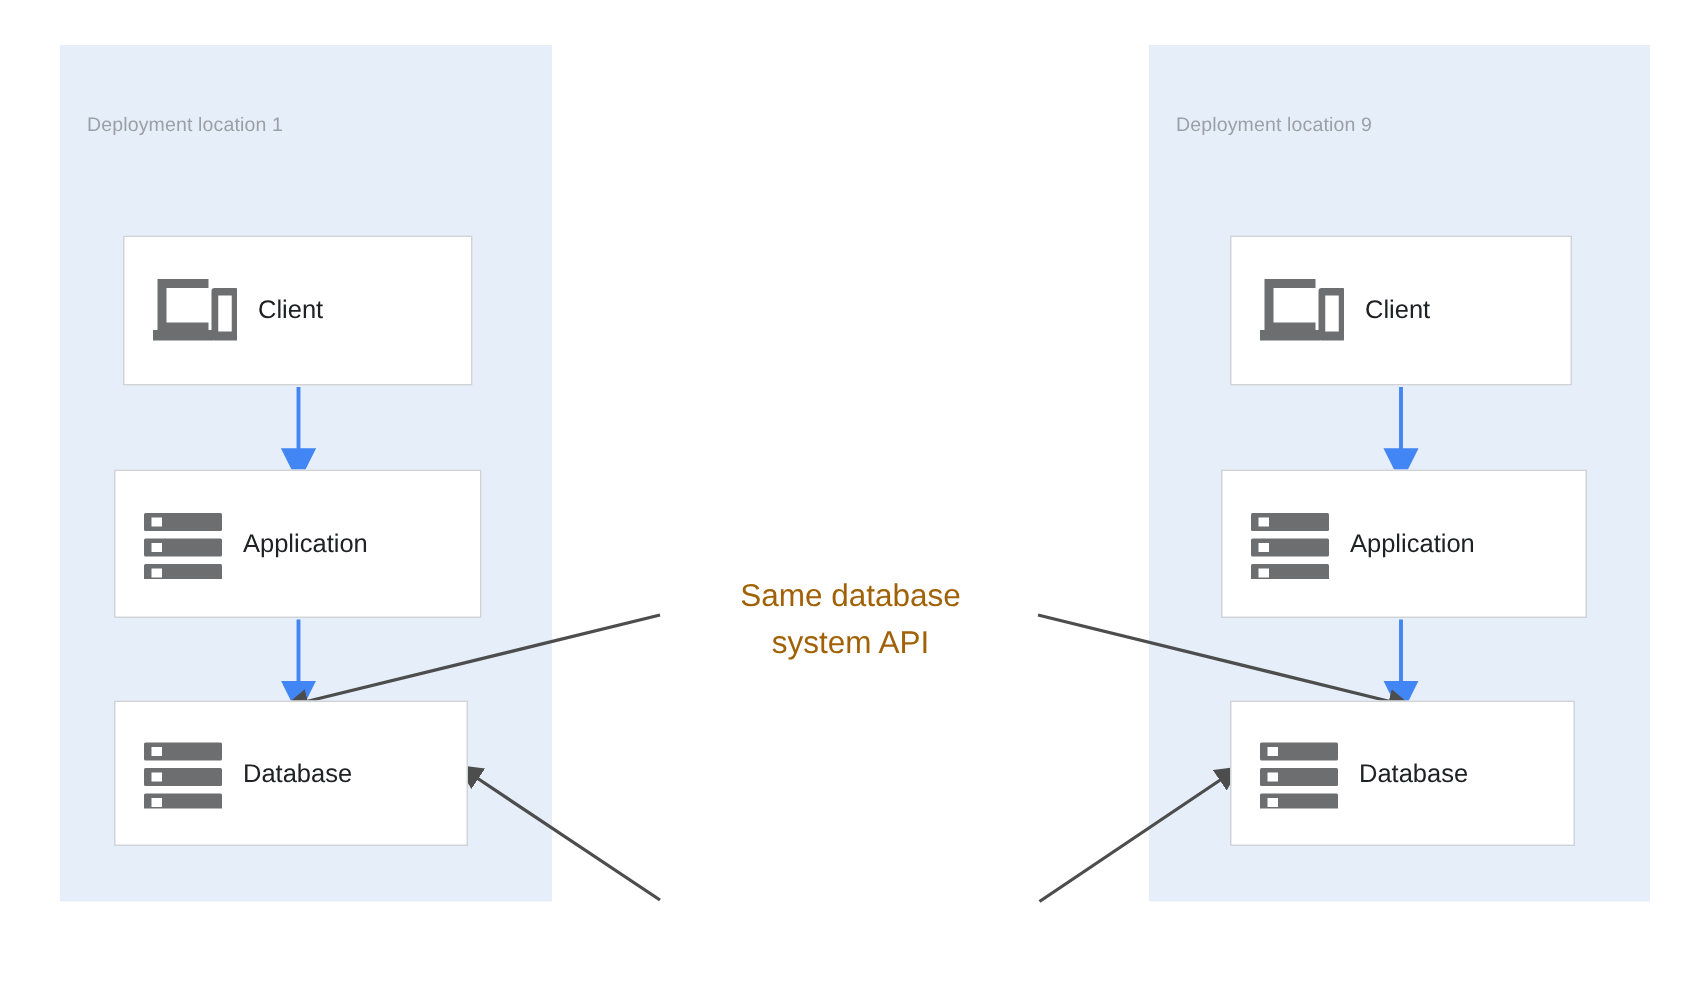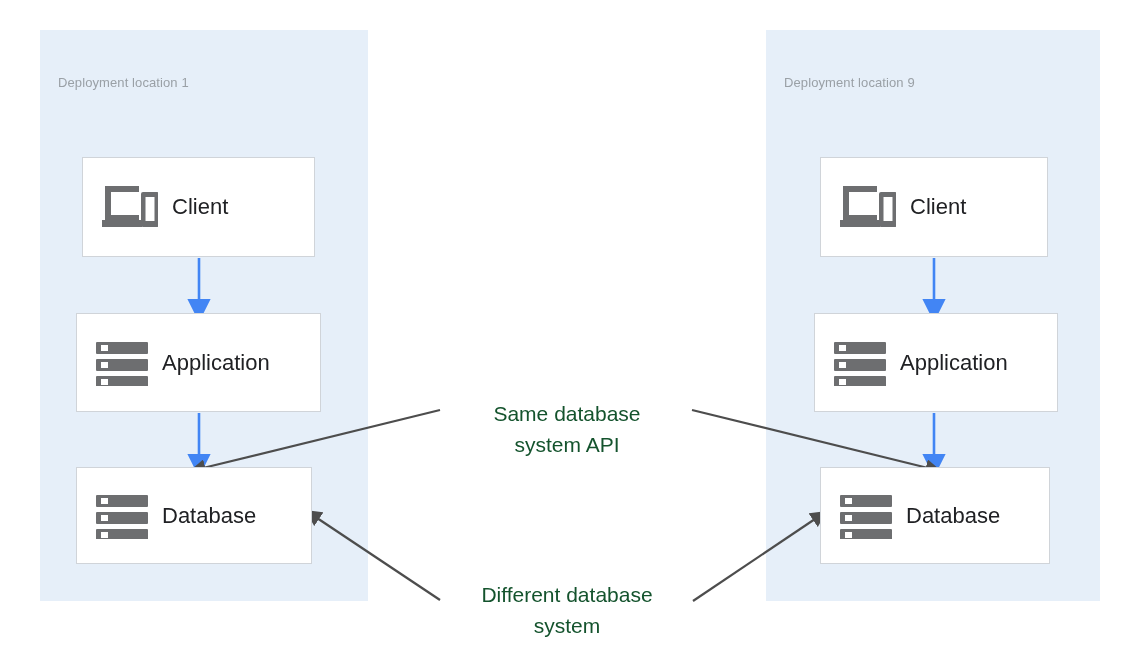--- a/index.html
+++ b/index.html
@@ -48,21 +48,21 @@
     display: flex;
     align-items: center;
   }
   .node .node-icon {
     flex: 0 0 auto;
     margin-left: 19px;
     margin-right: 14px;
     display: block;
   }
   .node .node-label {
-    font-size: 22px;
+    font-size: 17px;
     color: #202124;
     white-space: nowrap;
   }
 
   
   #node-client-1 { left: 82px; top: 157px; width: 233px; height: 100px; }
   #node-app-1    { left: 76px; top: 313px; width: 245px; height: 99px;  }
   #node-db-1     { left: 76px; top: 467px; width: 236px; height: 97px;  }
 
   
@@ -76,25 +76,24 @@
     left: 0; top: 0;
     width: 1132px;
     height: 662px;
     pointer-events: none;
   }
 
   
   .annotation {
     position: absolute;
     font-size: 21px;
-    color: #14532d;
+    color: #a16207;
     text-align: center;
     line-height: 31px;
     white-space: pre-line;
-    margin-top: 16px;
   }
   #annotation-api  { left: 452px; top: 382px; width: 230px; }
   #annotation-diff { left: 452px; top: 563px; width: 230px; }
 </style>
 </head>
 <body>
 
 <div id="canvas">
 
   <div class="panel" id="panel-left">
@@ -216,16 +215,14 @@
         <rect x="5" y="22" width="7" height="6"></rect>
         <rect x="5" y="39" width="7" height="6"></rect>
       </g>
     </svg>
     <span class="node-label">Database</span>
   </div>
 
   <div class="annotation" id="annotation-api">Same database
 system API</div>
 
-  <div class="annotation" id="annotation-diff">Different database
-system</div>
 
 </div>
 
 </body></html>

